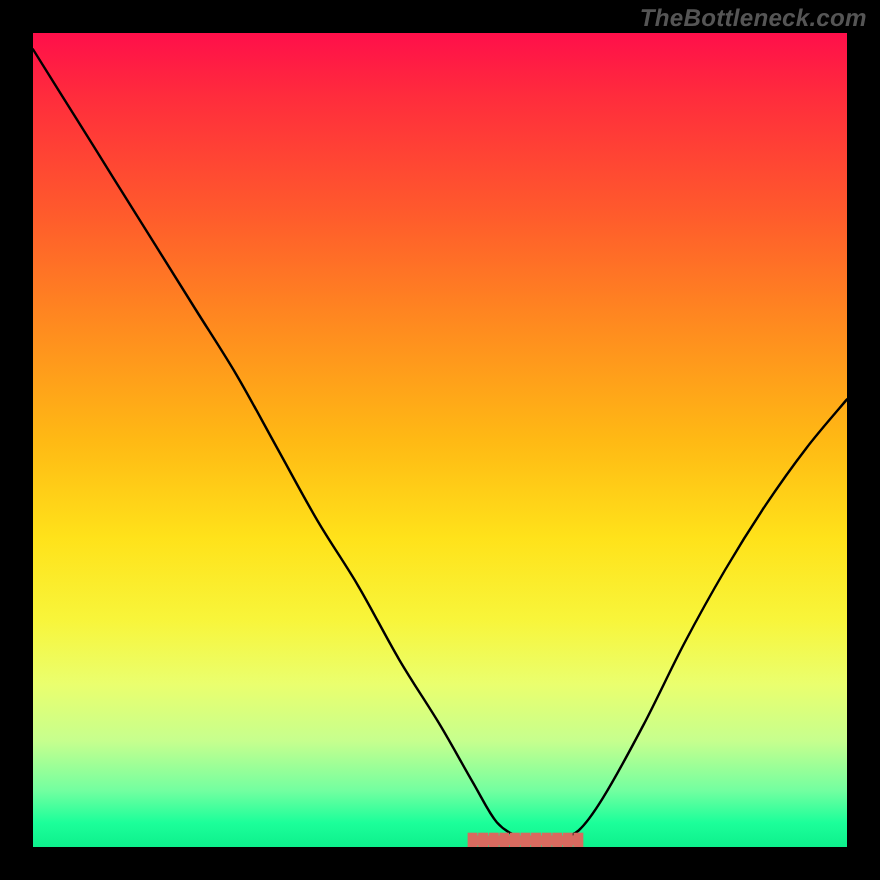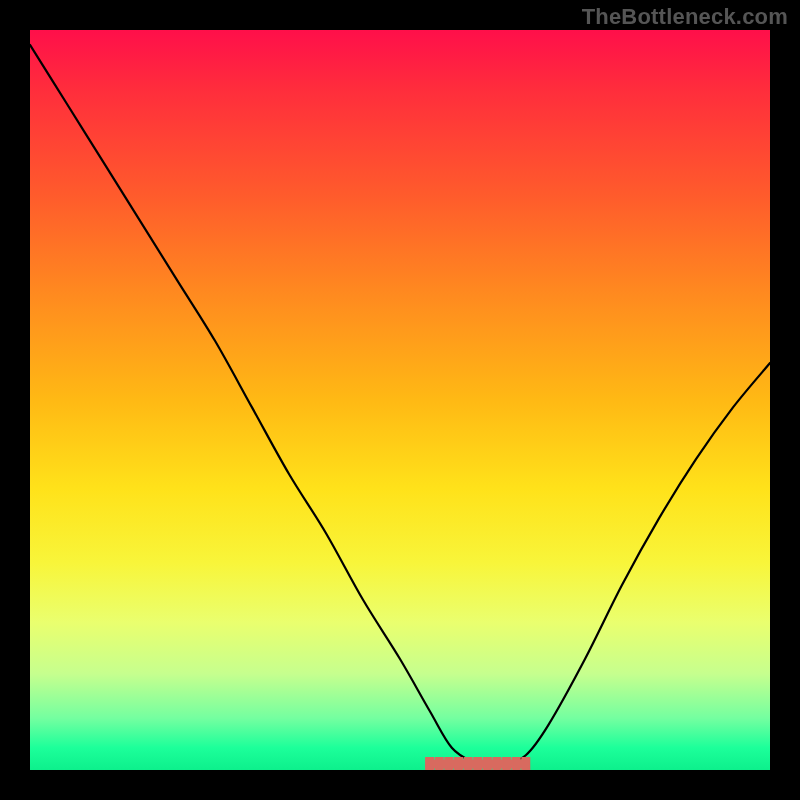--- a/index.html
+++ b/index.html
@@ -19,20 +19,21 @@
   }
   .watermark {
     position: absolute;
     top: 4px;
     right: 12px;
     color: #555;
     font-size: 22px;
     font-weight: 600;
     letter-spacing: 0.2px;
     z-index: 5;
+    font-style: italic;
   }
   .plot {
     position: absolute;
     left: 30px;
     top: 30px;
     width: 740px;
     height: 740px;
     overflow: hidden;
   }
   .gradient {

